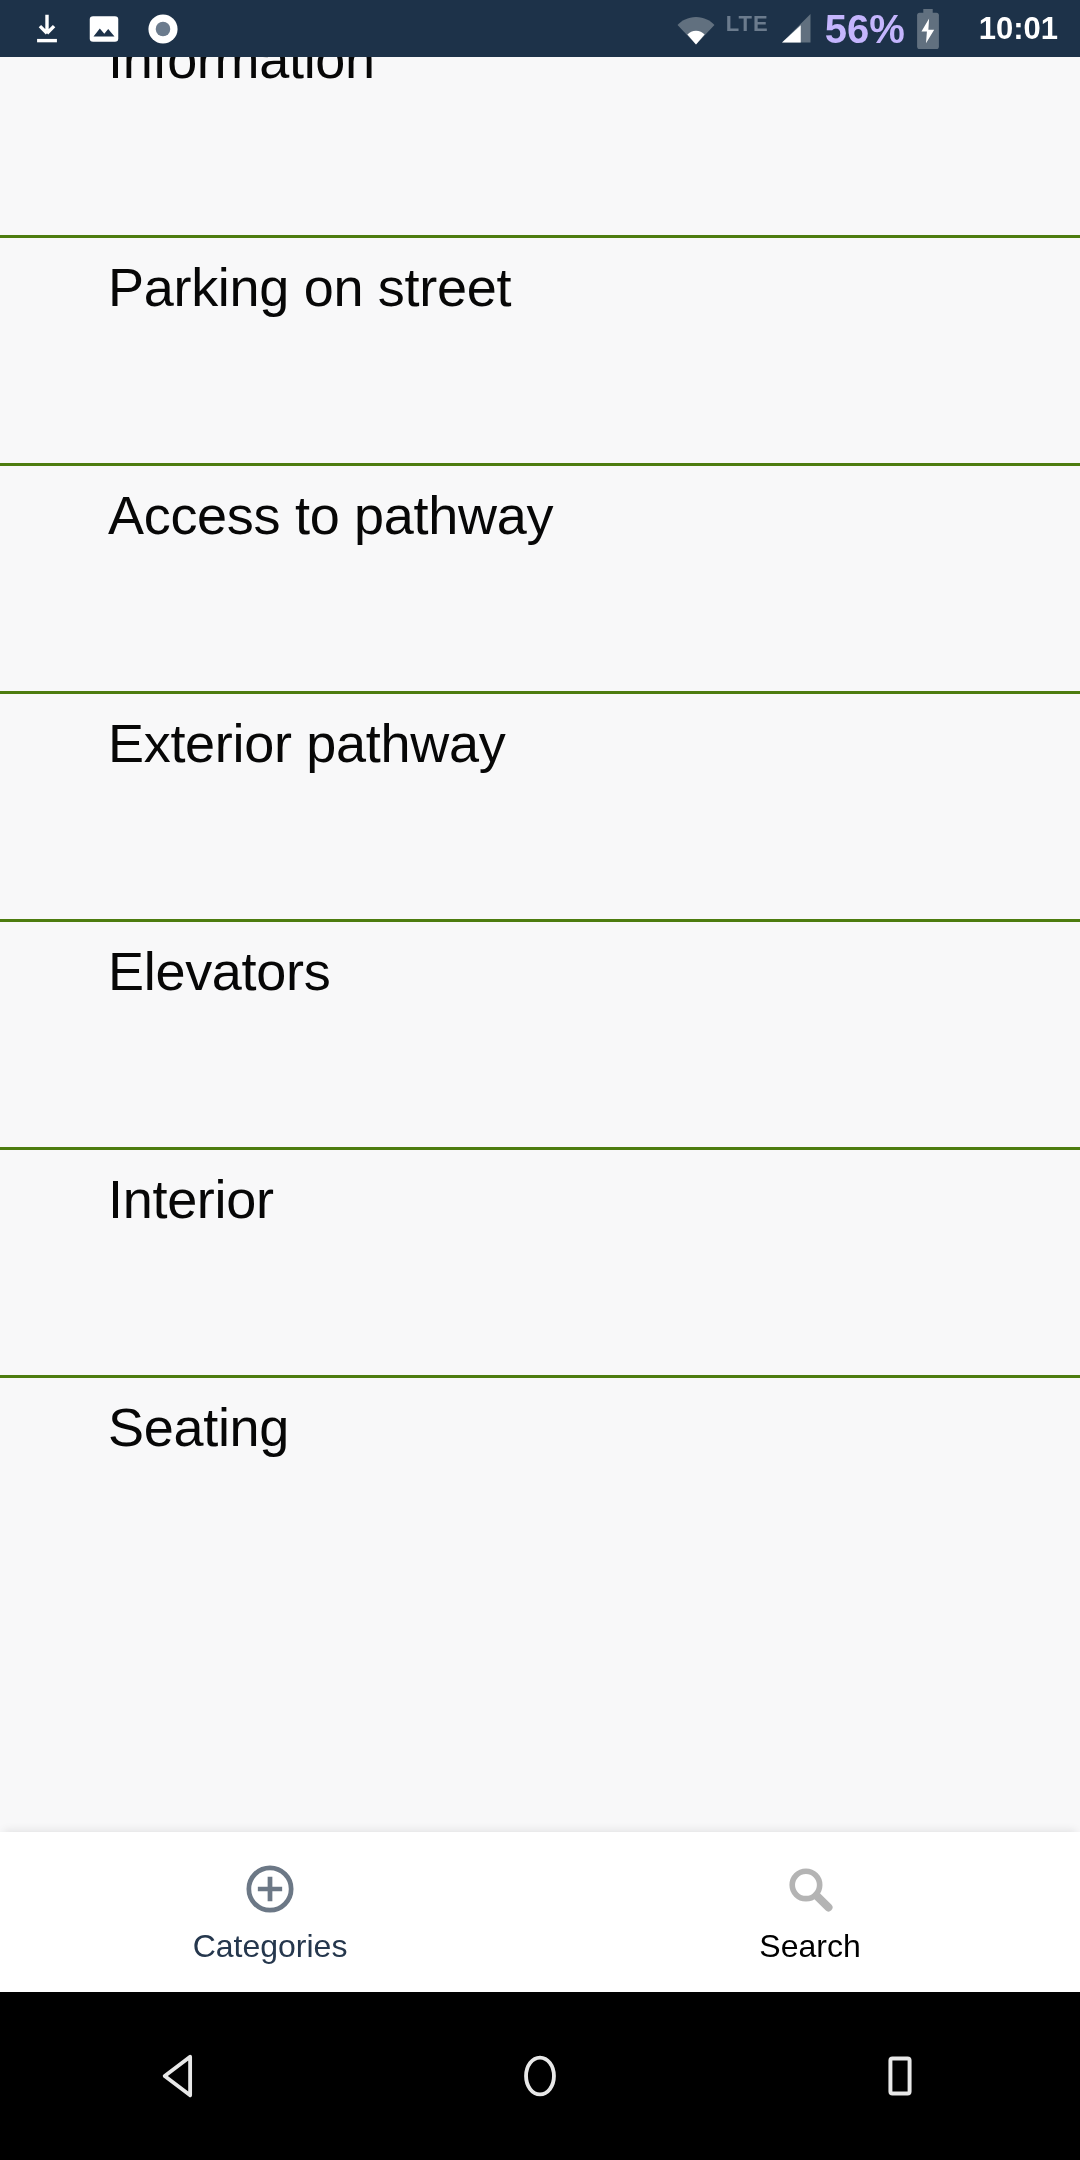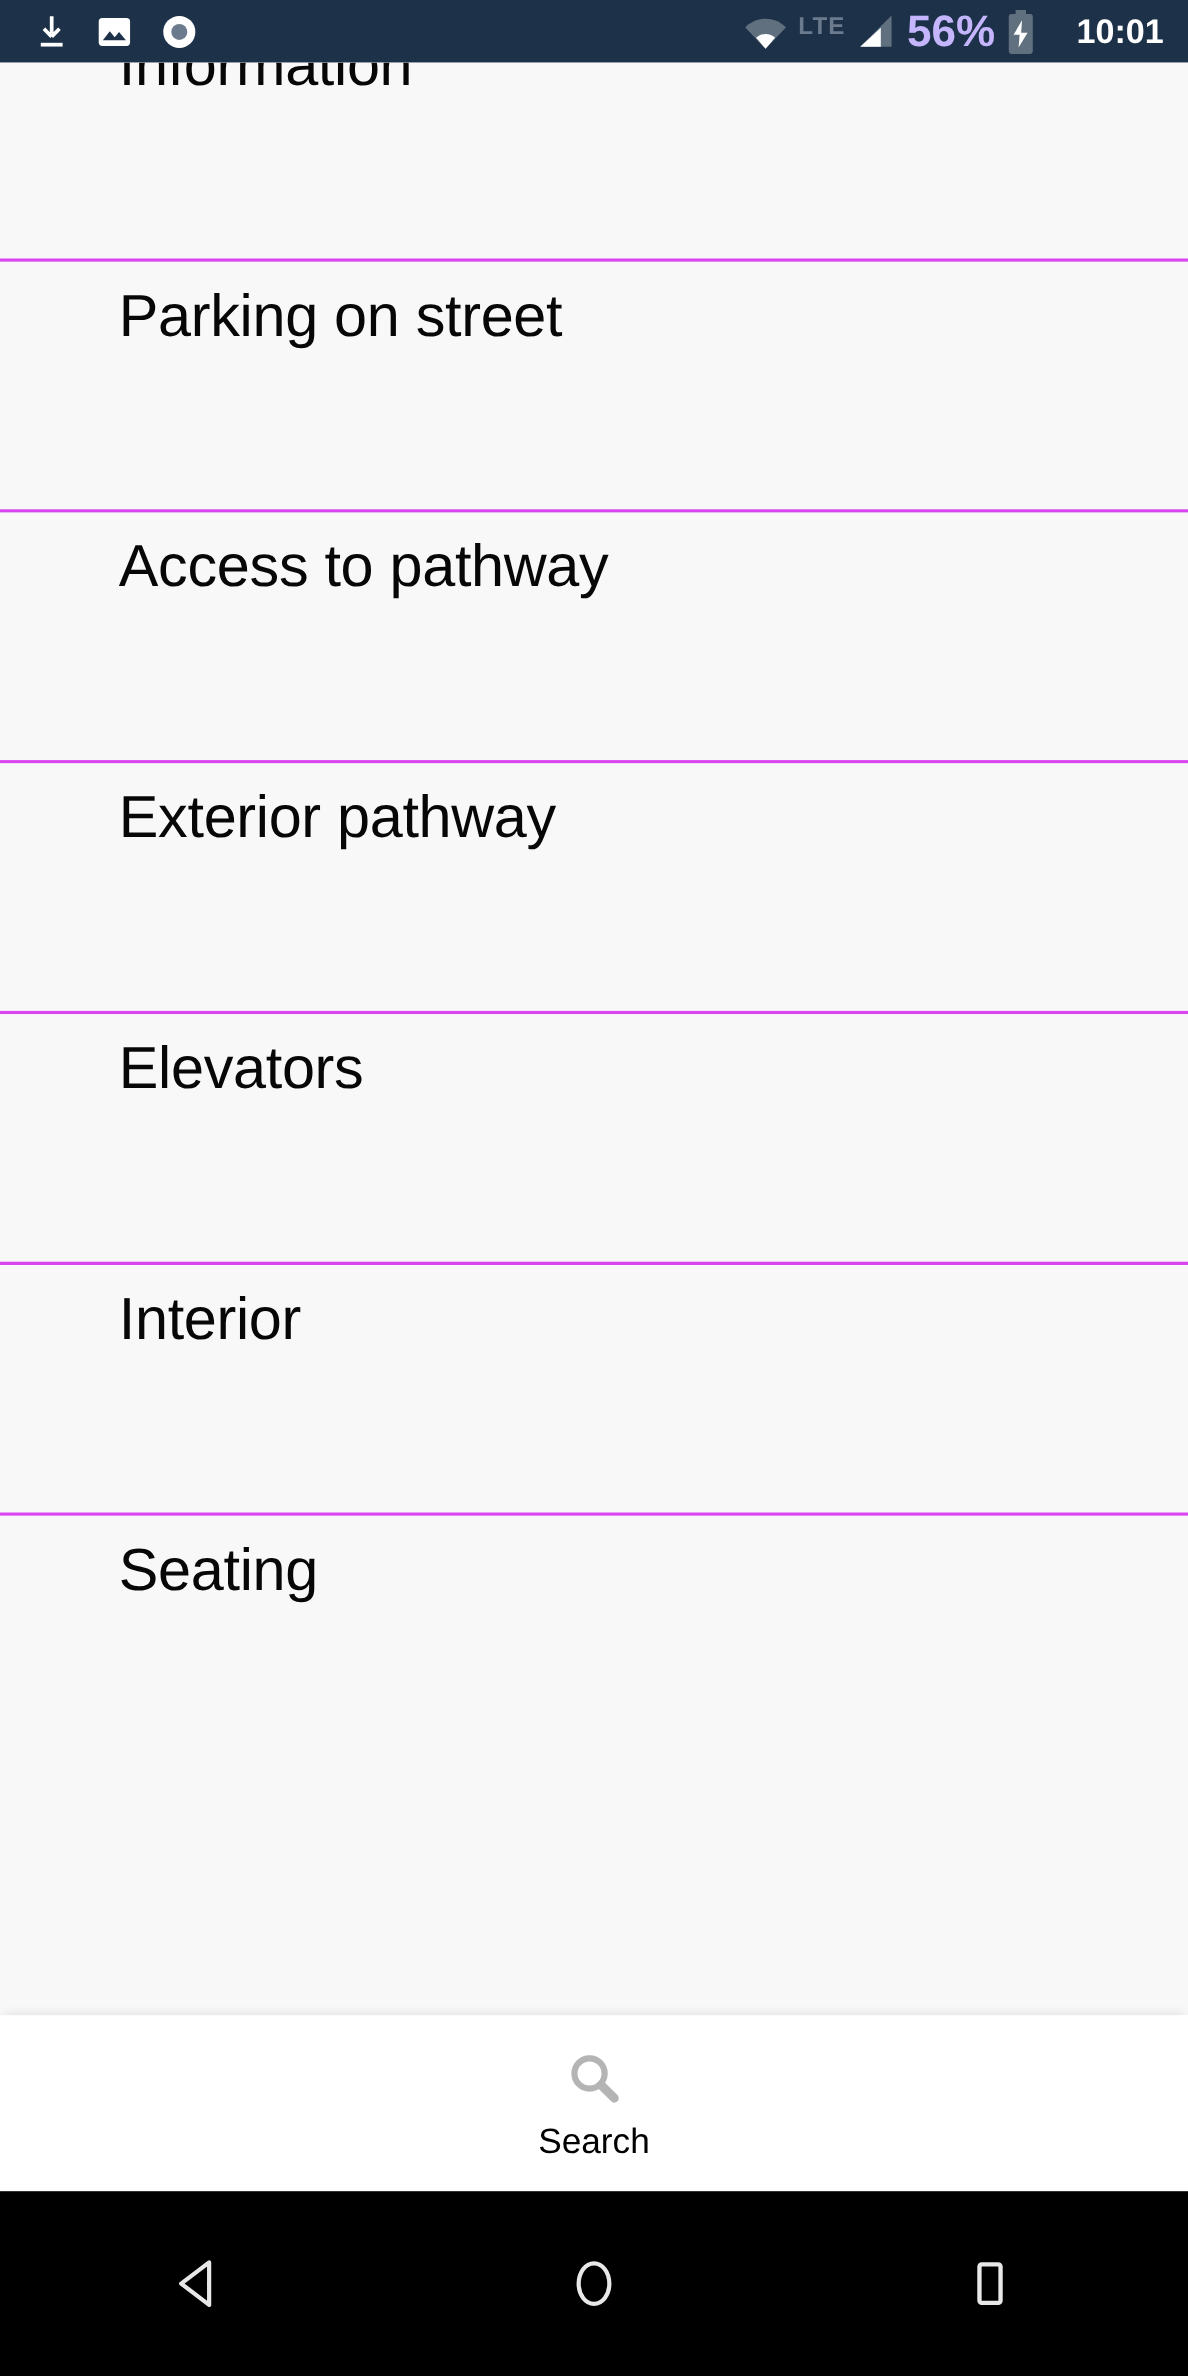--- a/index.html
+++ b/index.html
@@ -28,21 +28,21 @@
   .sb-clock { color:#ffffff; font-size:31px; font-weight:bold; line-height:1; margin-left:28px; }
 
   
   .list {
     position:absolute; top:57px; left:0; width:1080px; height:1775px;
     background:#f8f8f9; overflow:hidden;
   }
   .row {
     position:relative; width:1080px; height:228px;
     background:#f8f8f9;
-    border-bottom:3px solid #d946ef;
+    border-bottom:3px solid #4d7c0f;
   }
   .row:last-child { border-bottom:none; }
   .row-label {
     position:absolute; left:108px; top:18px;
     font-size:54px; color:#070707; font-weight:normal;
     letter-spacing:-0.3px; white-space:nowrap;
   }
   
   .row.first { height:181px; }
   .row.first .row-label { top:-29px; }
@@ -133,20 +133,27 @@
     </div>
     <div class="row">
       <div class="row-label">Interior</div>
     </div>
     <div class="row">
       <div class="row-label">Seating</div>
     </div>
   </div>
 
   <div class="tabbar">
+    <div class="tab tab-categories">
+      <svg class="tab-icon" viewBox="0 0 24 24">
+        <circle cx="12" cy="12" r="9.4" fill="none" stroke="#6c7886" stroke-width="2.1"></circle>
+        <path d="M12 6.6v10.8M6.6 12h10.8" stroke="#6c7886" stroke-width="2.1" stroke-linecap="butt"></path>
+      </svg>
+      <span class="tab-label">Categories</span>
+    </div>
     <div class="tab tab-search">
       <svg class="tab-icon" viewBox="0 0 24 24">
         <circle cx="10.2" cy="10.2" r="6.1" fill="none" stroke="#b4b4b4" stroke-width="2.5"></circle>
         <path d="M14.9 14.9l5.3 5.3" stroke="#b4b4b4" stroke-width="3.6" stroke-linecap="round"></path>
       </svg>
       <span class="tab-label">Search</span>
     </div>
   </div>
 
   <div class="navbar">

